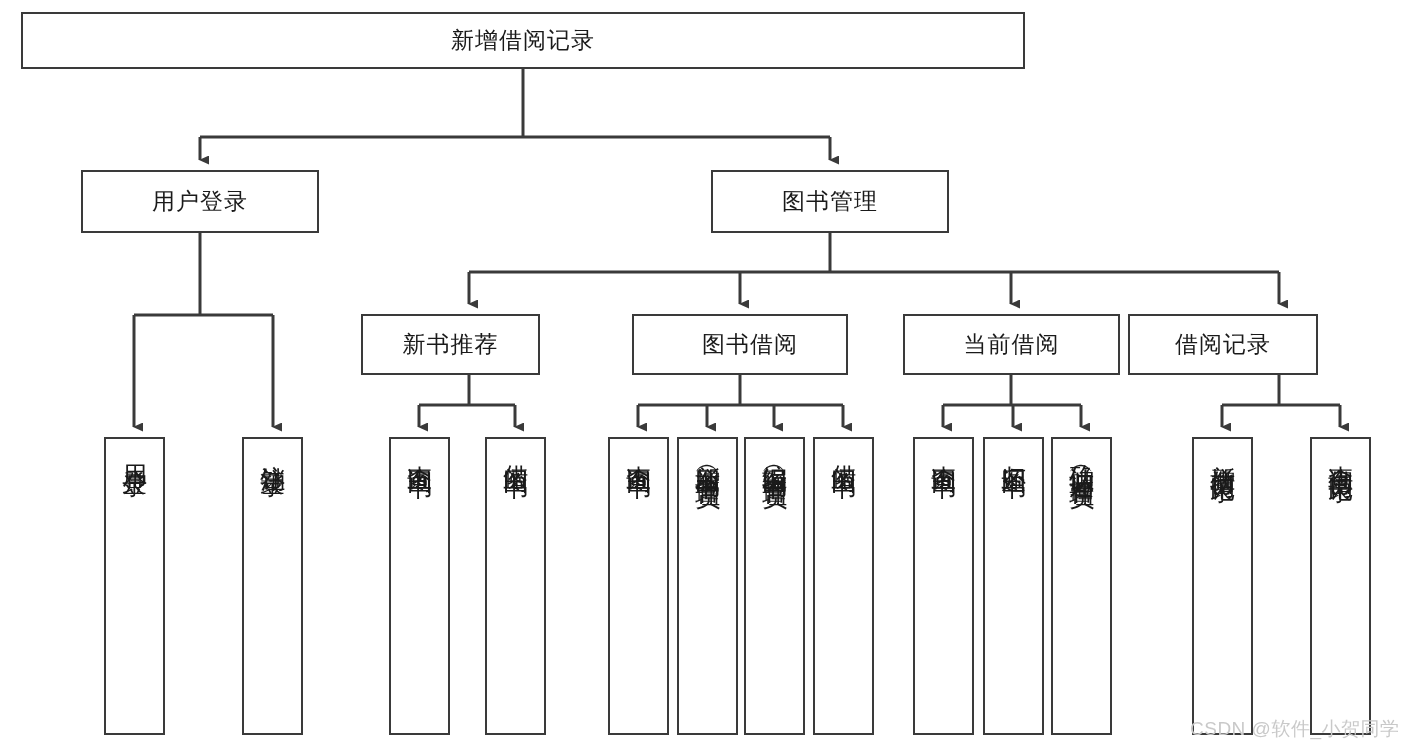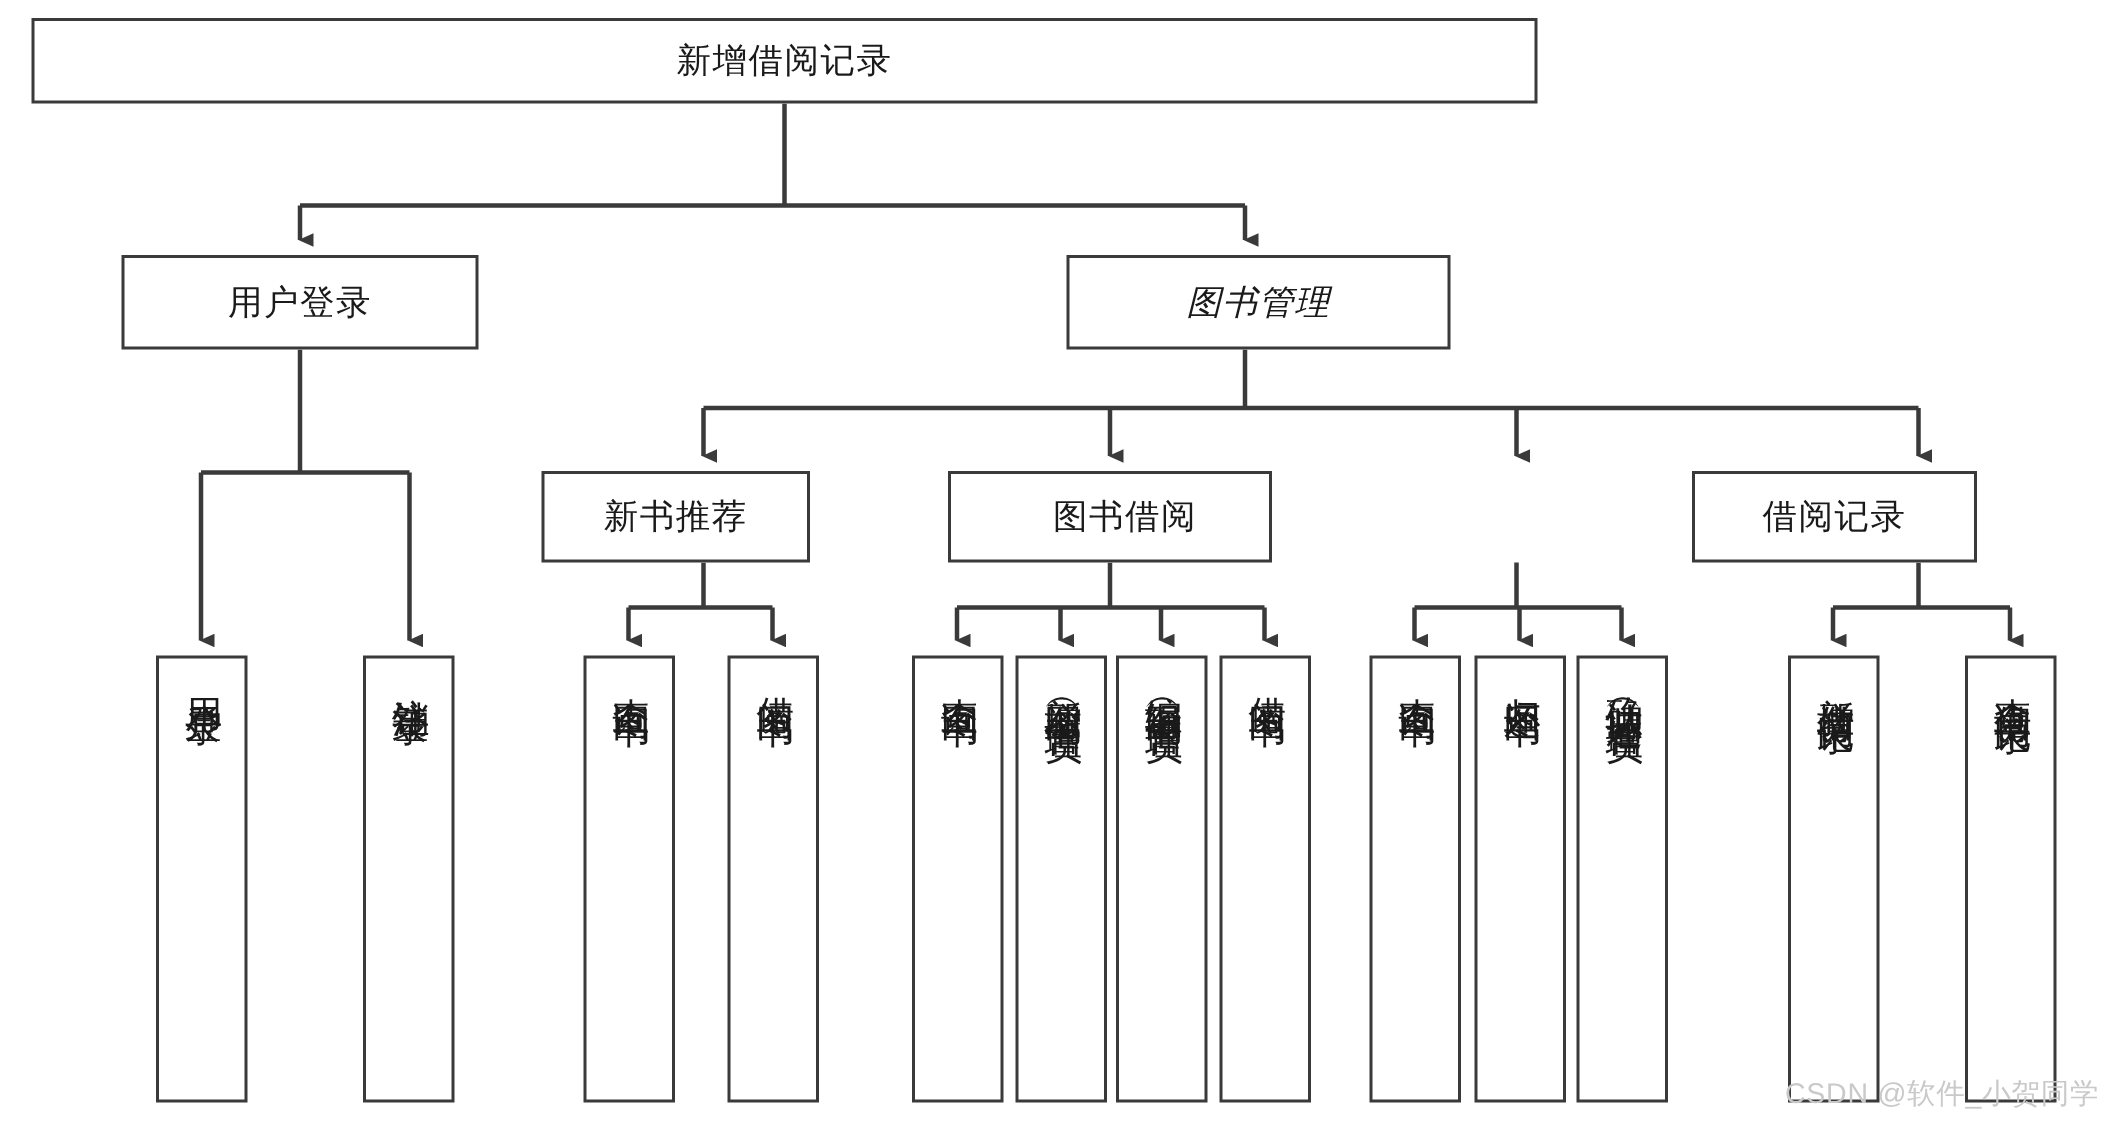--- a/index.html
+++ b/index.html
@@ -122,29 +122,32 @@
     </g>
   </svg>
 
   <div class="node horizontal" style="left:21px; top:12px; width:1004px; height:57px;">
     <span class="node-label">新增借阅记录</span>
   </div>
 
   <div class="node horizontal" style="left:81px; top:170px; width:238px; height:63px;">
     <span class="node-label">用户登录</span>
   </div>
-  <div class="node horizontal" style="left:711px; top:170px; width:256px; height:63px;font-style:italic;">
+  <div class="node horizontal" style="left:711px; top:170px; width:238px; height:63px;">
     <span class="node-label">图书管理</span>
   </div>
 
   <div class="node horizontal" style="left:361px; top:314px; width:179px; height:61px;">
     <span class="node-label">新书推荐</span>
   </div>
   <div class="node horizontal" style="left:632px; top:314px; width:216px; height:61px;padding-left:20px;">
     <span class="node-label">图书借阅</span>
+  </div>
+  <div class="node horizontal" style="left:903px; top:314px; width:217px; height:61px;">
+    <span class="node-label">当前借阅</span>
   </div>
   <div class="node horizontal" style="left:1128px; top:314px; width:190px; height:61px;">
     <span class="node-label">借阅记录</span>
   </div>
 
   <div class="node vertical" style="left:104px; top:437px; width:61px; height:298px;">
     <span class="node-label">用户登录</span>
   </div>
   <div class="node vertical" style="left:242px; top:437px; width:61px; height:298px;">
     <span class="node-label">注销登录</span>

